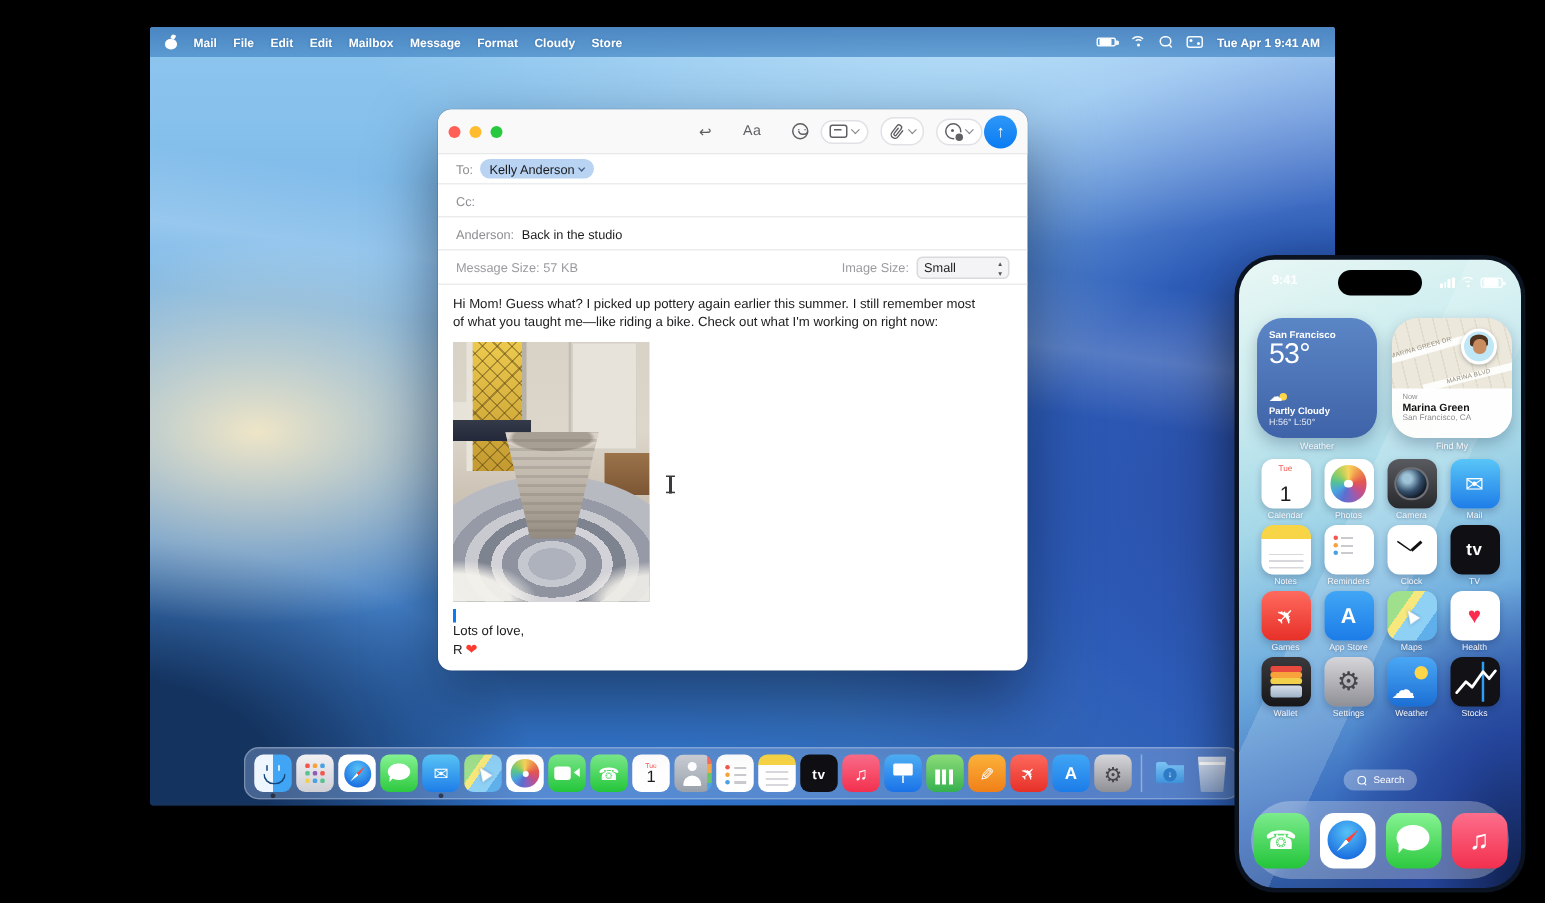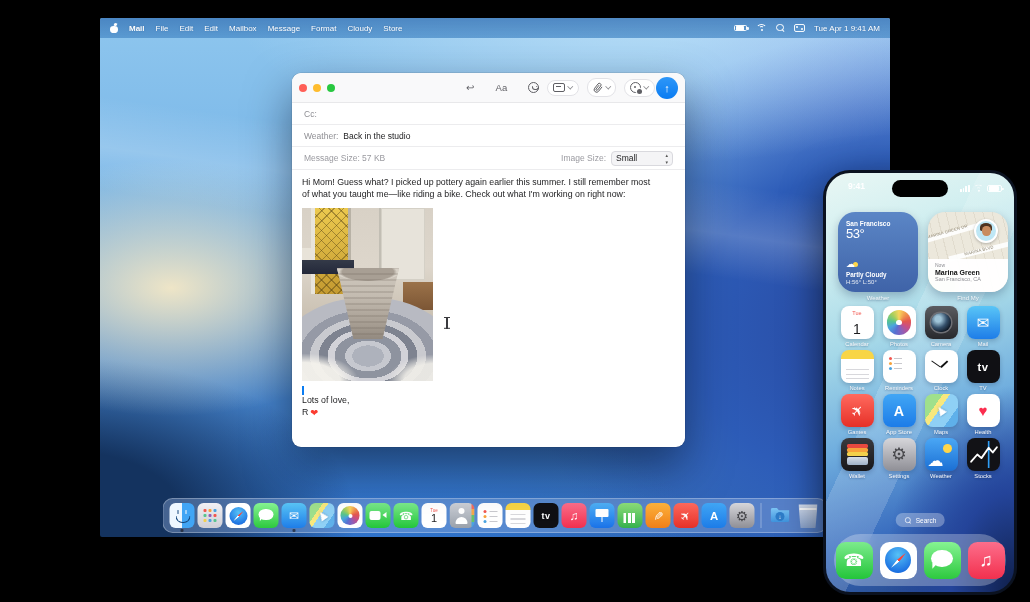--- a/index.html
+++ b/index.html
@@ -19,21 +19,21 @@
       radial-gradient(40% 45% at 96% 18%, rgba(120,110,220,.35) 0%, rgba(120,110,220,0) 70%),
       linear-gradient(180deg, #8ec6ee 0%, #7ab7e8 30%, #4e8ed2 62%, #2f66b4 100%);
   }
 
   
   .menubar { position:absolute; left:0; top:0; right:0; height:20px; display:flex; align-items:center;
     padding:0 10px; background:linear-gradient(180deg, rgba(62,122,186,.85), rgba(74,140,200,.75));
     color:#fff; font-size:8px; z-index:30; }
   .menubar .left { display:flex; align-items:center; gap:11px; }
   .menubar .right { margin-left:auto; display:flex; align-items:center; gap:9px; }
-  .mb-item { white-space:nowrap; text-shadow:0 0 2px rgba(0,40,90,.3); }
+  .mb-item { white-space:nowrap; text-shadow:0 0 2px rgba(0,40,90,.3);font-weight:bold; }
   .mb-item.active { font-weight:bold; }
   .apple { position:relative; width:8px; height:9px; }
   .apple::before { content:""; position:absolute; left:0; top:2px; width:8px; height:7px; background:#fff; border-radius:45% 45% 48% 48%; }
   .apple::after { content:""; position:absolute; left:3.5px; top:-1px; width:2.5px; height:3px; background:#fff; border-radius:60% 10% 60% 10%; transform:rotate(20deg); }
   .mac-batt { width:13px; height:6.5px; border:1px solid rgba(255,255,255,.95); border-radius:1.5px; position:relative; }
   .mac-batt::before { content:""; position:absolute; left:.5px; top:.5px; bottom:.5px; width:8px; background:#fff; border-radius:.5px; }
   .mac-batt::after { content:""; position:absolute; right:-2.5px; top:1.5px; width:1.5px; height:2.5px; background:rgba(255,255,255,.9); border-radius:0 1px 1px 0; }
   .wifi { position:relative; width:11px; height:9px; }
   .wifi i { position:absolute; border:1.4px solid transparent; border-top-color:#fff; border-radius:50%; }
   .wifi .w1 { left:0; top:0; width:11px; height:11px; }
@@ -206,21 +206,21 @@
   .sig .s1{height:3px;} .sig .s2{height:4.3px;} .sig .s3{height:5.6px;} .sig .s4{height:7px;}
   .ip-wifi { transform:scale(.9); } .ip-wifi i { border-top-color:#fff; }
   .ip-batt { width:15px; height:7.5px; border:1px solid rgba(255,255,255,.95); border-radius:2px; position:relative; }
   .ip-batt::before { content:""; position:absolute; left:.7px; top:.7px; bottom:.7px; width:10px; background:#fff; border-radius:1px; }
   .ip-batt::after { content:""; position:absolute; right:-2.6px; top:1.8px; width:1.6px; height:2.8px; background:rgba(255,255,255,.9); border-radius:0 1px 1px 0; }
 
   .widgets { position:absolute; left:12px; top:39px; display:flex; gap:10px; }
   .widget { width:80px; height:80px; border-radius:17px; overflow:hidden; position:relative; box-shadow:0 4px 10px rgba(0,20,60,.25); }
   .w-weather { background:linear-gradient(180deg,#5b86c6 0%, #3f63a8 100%); color:#fff; padding:8px 8px 7px; display:flex; flex-direction:column; }
   .ww-city { font-size:6.5px; font-weight:bold; }
-  .ww-temp { font-size:13px; font-weight:300; line-height:1.1; letter-spacing:-.5px; }
+  .ww-temp { font-size:19px; font-weight:300; line-height:1.1; letter-spacing:-.5px; }
   .ww-cond-icon { position:relative; width:12px; height:8px; margin-top:auto; }
   .ww-cond-icon::before { content:""; position:absolute; right:0; top:0; width:5px; height:5px; border-radius:50%; background:#ffd64a; }
   .ww-cond-icon::after { content:"\2601"; position:absolute; left:0; top:-3px; color:#fff; font-size:9px; }
   .ww-cond { font-size:6.3px; font-weight:bold; margin-top:1.5px; }
   .ww-hilo { font-size:6px; color:rgba(255,255,255,.85); margin-top:1px; }
   .w-findmy { background:
       radial-gradient(45% 40% at 8% 92%, #cfe3b8 0 55%, rgba(207,227,184,0) 75%),
       repeating-linear-gradient(76deg, rgba(185,175,155,.22) 0 1px, transparent 1px 9px),
       #ece8dc; }
   .fm-road { position:absolute; height:5px; background:rgba(255,255,255,.9); }
@@ -405,25 +405,32 @@
         <i class="chv"></i>
       </span>
       <span class="pill-btn">
           <i class="media-glyph"></i>
           <i class="chv"></i>
         </span>
     </div>
     <span class="send-btn"></span>
   </div>
 
+  <div class="mw-row row-to">
+    <span>To:</span>
+    <span class="to-pill">
+      <span>Kelly Anderson</span>
+      <i class="chv"></i>
+    </span>
+  </div>
   <div class="mw-row row-cc">
     <span>Cc:</span>
   </div>
   <div class="mw-row row-subj">
-    <span>Weather:</span>
+    <span>Anderson:</span>
     <span class="subj-val">Back in the studio</span>
   </div>
   <div class="mw-row row-size">
     <span>Message Size: 57 KB</span>
     <span class="size-right">
       <span>Image Size:</span>
       <span class="size-select">
         <span>Small</span>
         <span class="stepper">
             <i></i>

